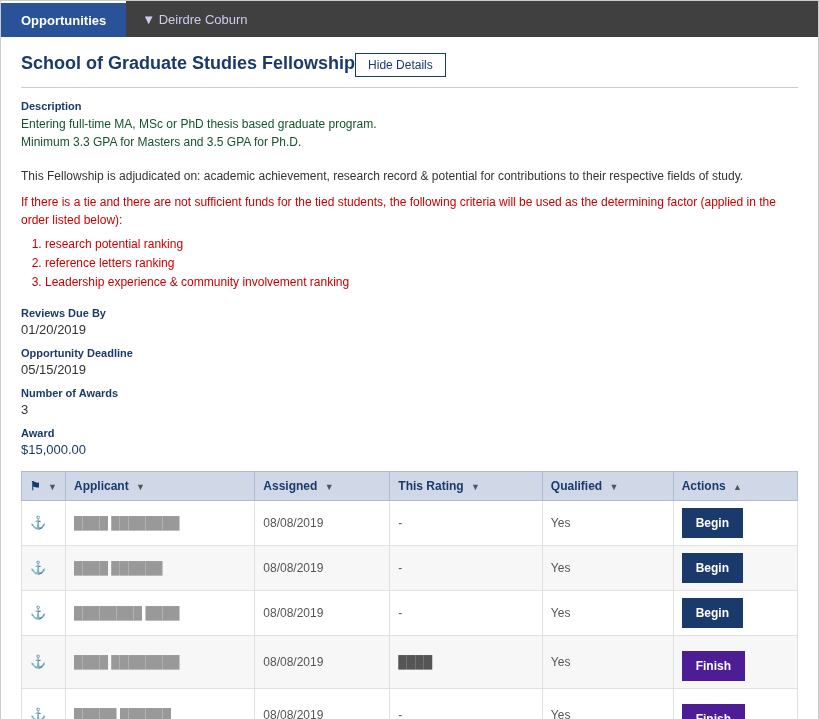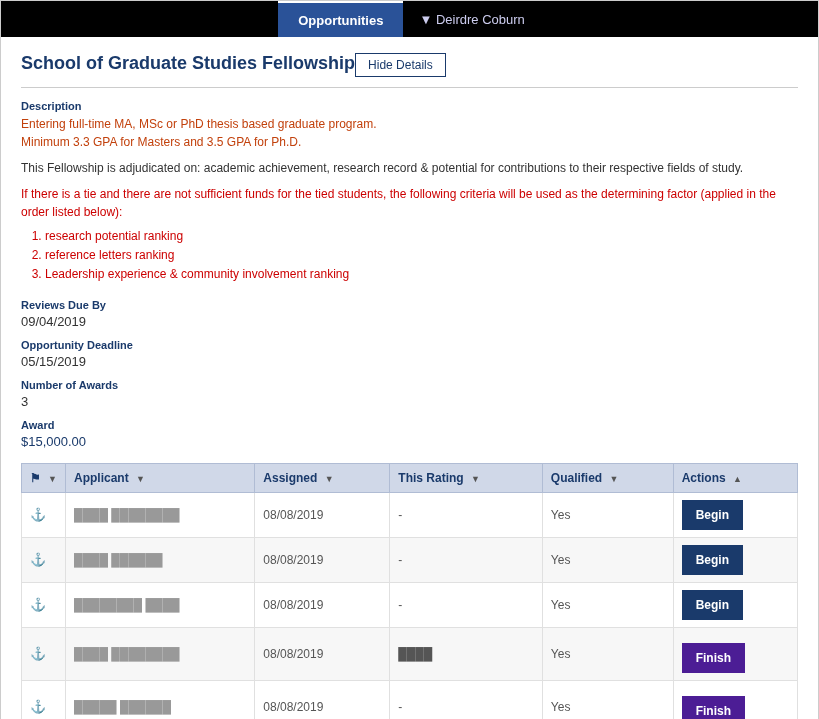--- a/index.html
+++ b/index.html
@@ -9,25 +9,25 @@
       width: 819px;
       min-height: 719px;
       background: #fff;
       border: 1px solid #ccc;
       display: flex;
       flex-direction: column;
     }
 
     
     .top-nav {
-      background: #000000;
+      background: #404040;
       display: flex;
       align-items: stretch;
       height: 36px;
-      justify-content: center;
+      justify-content: flex-start;
     }
     .nav-tab {
       background: #2a5298;
       color: #fff;
       padding: 0 20px;
       display: flex;
       align-items: center;
       font-size: 13px;
       font-weight: bold;
       border-top: 2px solid #fff;
@@ -75,24 +75,24 @@
     }
 
     
     .section-label {
       font-weight: bold;
       color: #1a3a6b;
       font-size: 11px;
       margin-bottom: 3px;
     }
     .desc-text {
-      color: #c2410c;
+      color: #14532d;
       font-size: 12px;
       line-height: 1.5;
-      margin-bottom: 8px;
+      margin-bottom: 16px;
     }
     .normal-text {
       font-size: 12px;
       color: #333;
       line-height: 1.5;
       margin-bottom: 8px;
     }
     .tie-text {
       font-size: 12px;
       color: #c00;
@@ -215,21 +215,21 @@
       <div class="tie-text">If there is a tie and there are not sufficient funds for the tied students, the following criteria will be used as the determining factor (applied in the order listed below):</div>
       <ol class="criteria-list">
         <li>research potential ranking</li>
         <li>reference letters ranking</li>
         <li>Leadership experience &amp; community involvement ranking</li>
       </ol>
     </div>
 
     <div class="info-block">
       <div class="section-label">Reviews Due By</div>
-      <div class="info-value">09/04/2019</div>
+      <div class="info-value">01/20/2019</div>
     </div>
 
     <div class="info-block">
       <div class="section-label">Opportunity Deadline</div>
       <div class="info-value">05/15/2019</div>
     </div>
 
     <div class="info-block">
       <div class="section-label">Number of Awards</div>
       <div class="info-value">3</div>

